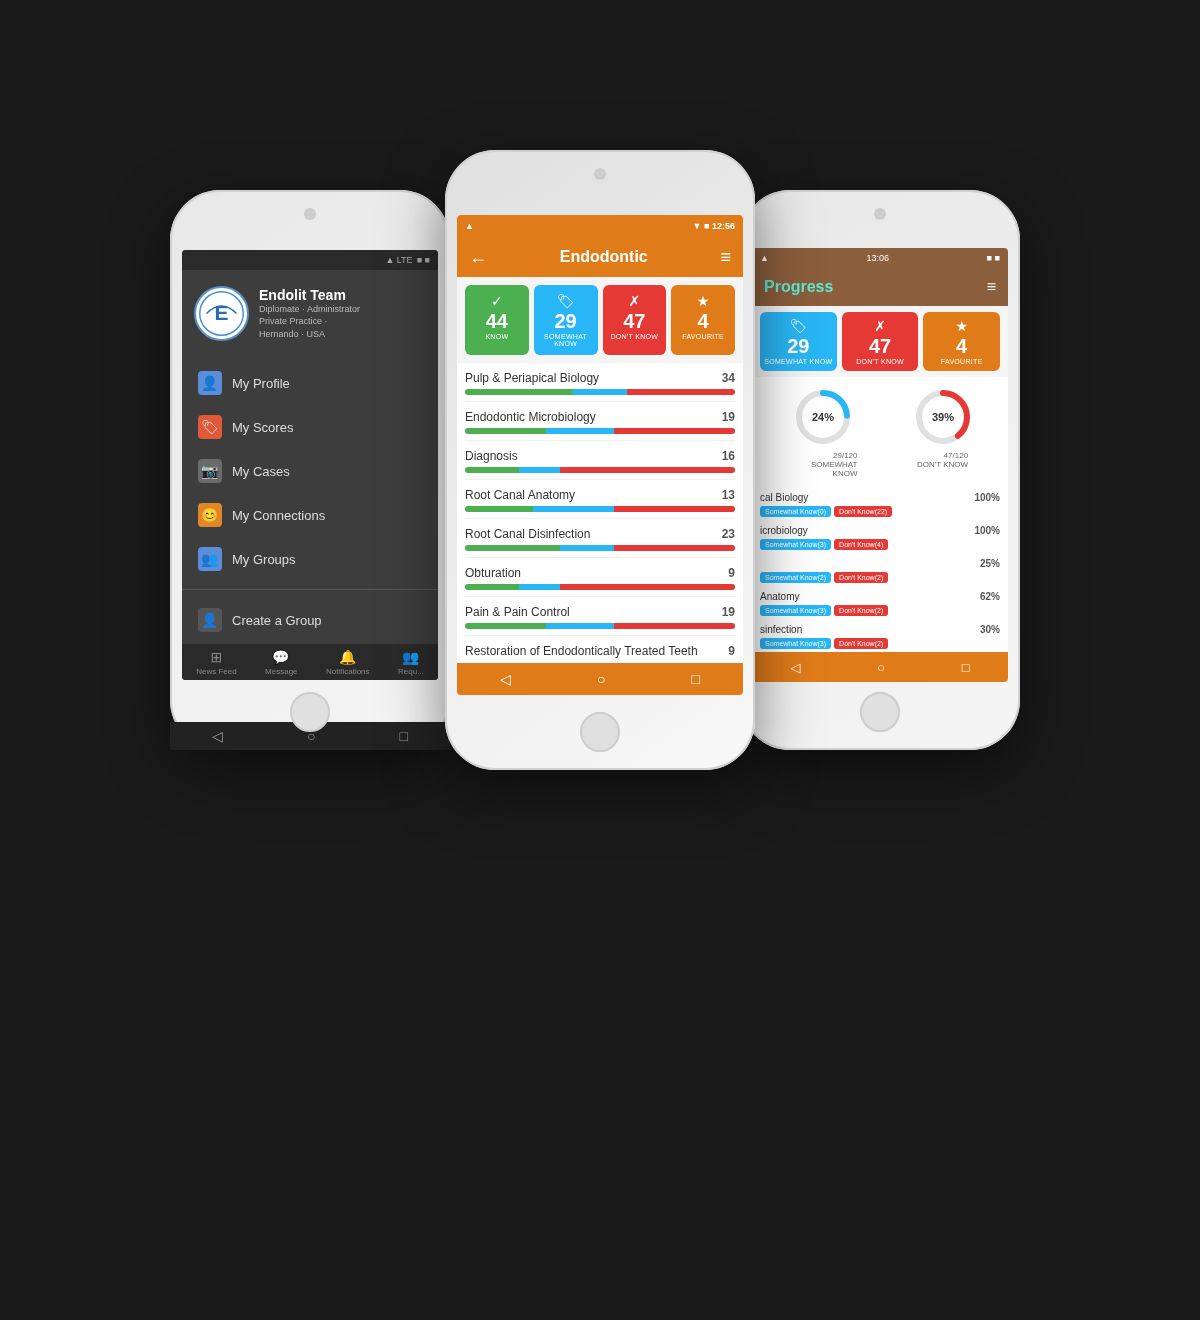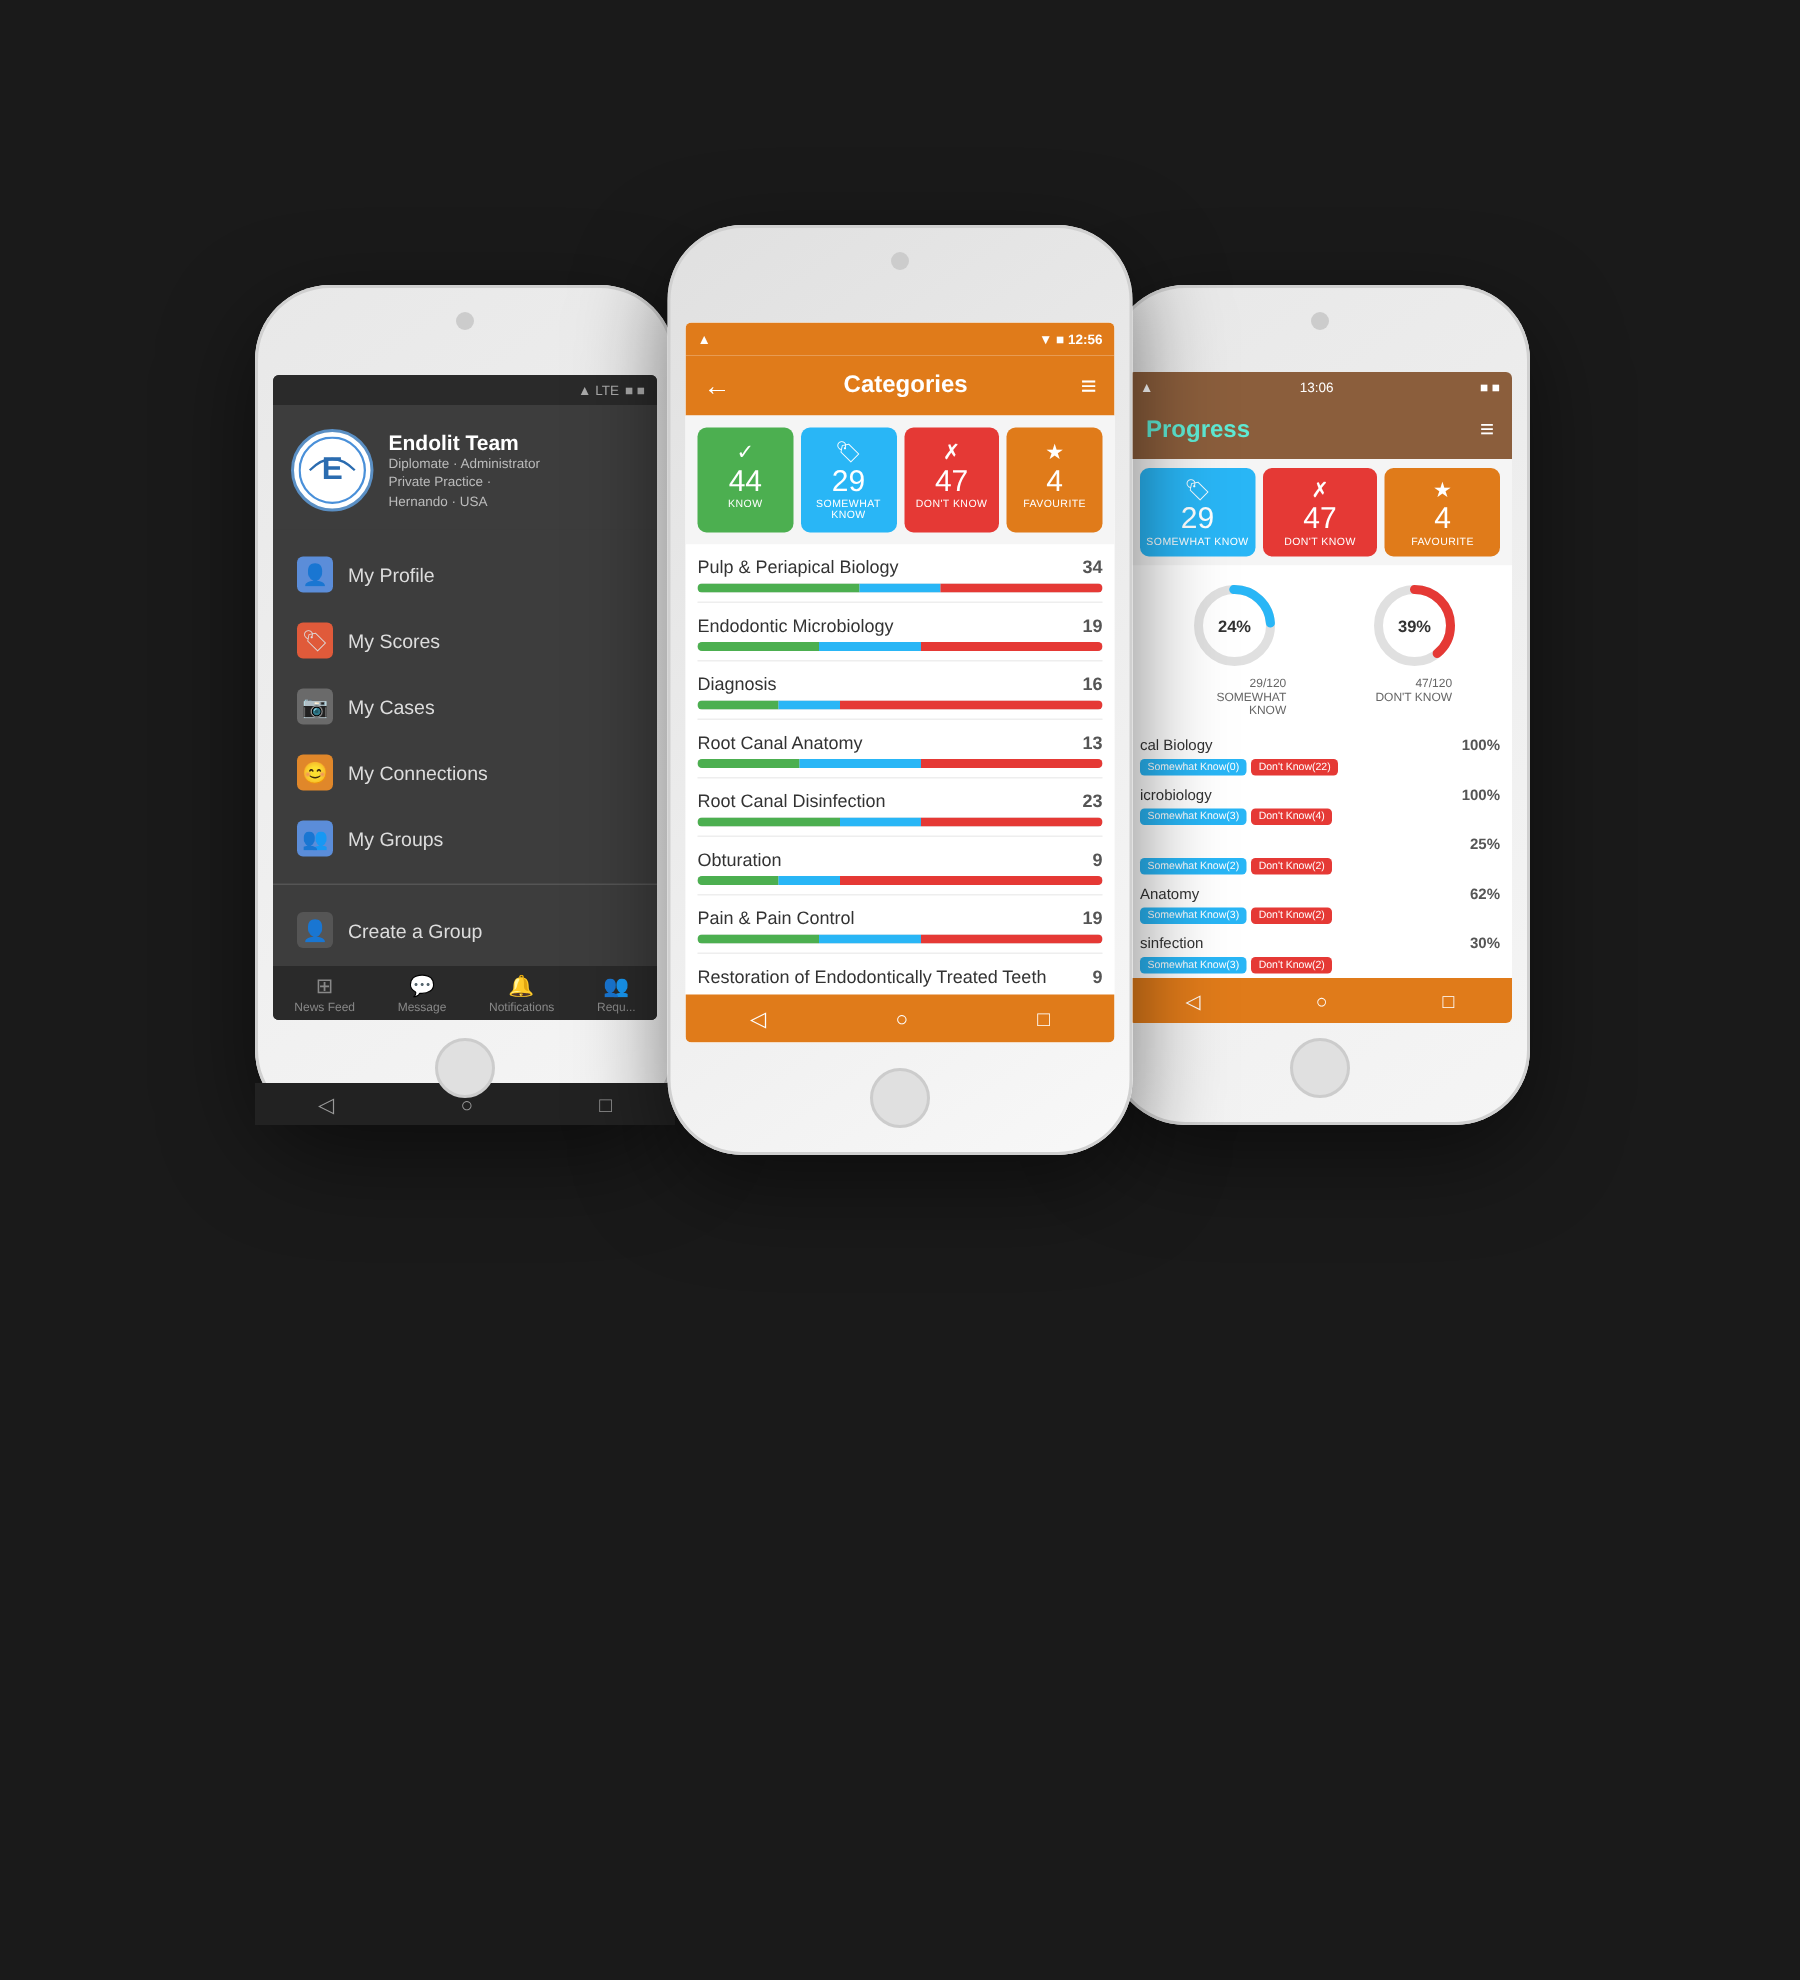--- a/index.html
+++ b/index.html
@@ -278,21 +278,21 @@
       text-align: center;
       color: #fff;
     }
 
     .stat-card.green { background: #4caf50; }
     .stat-card.blue { background: #29b6f6; }
     .stat-card.red { background: #e53935; }
     .stat-card.orange { background: #e07b1a; }
 
     .stat-icon { font-size: 14px; margin-bottom: 2px; }
-    .stat-number { font-size: 20px; font-weight: normal; line-height: 1; }
+    .stat-number { font-size: 20px; font-weight: bold; line-height: 1; }
     .stat-label { font-size: 7px; margin-top: 2px; letter-spacing: 0.3px; }
 
     .category-list {
       overflow-y: auto;
       padding: 0 8px;
       background: #fff;
     }
 
     .category-item {
       border-bottom: 1px solid #eee;
@@ -568,21 +568,21 @@
     <div class="phone-top-btn"></div>
     <div class="screen" style="top:65px;bottom:75px;">
 
       <div class="center-status-bar">
         <span>▲</span>
         <span>▼ ■ <strong>12:56</strong></span>
       </div>
 
       <div class="center-header">
         <span class="header-back">←</span>
-        <span class="center-header-title">Categories</span>
+        <span class="center-header-title">Endodontic</span>
         <span class="header-menu">≡</span>
       </div>
 
       <div class="stats-row">
         <div class="stat-card green">
           <div class="stat-icon">✓</div>
           <div class="stat-number">44</div>
           <div class="stat-label">KNOW</div>
         </div>
         <div class="stat-card blue">

